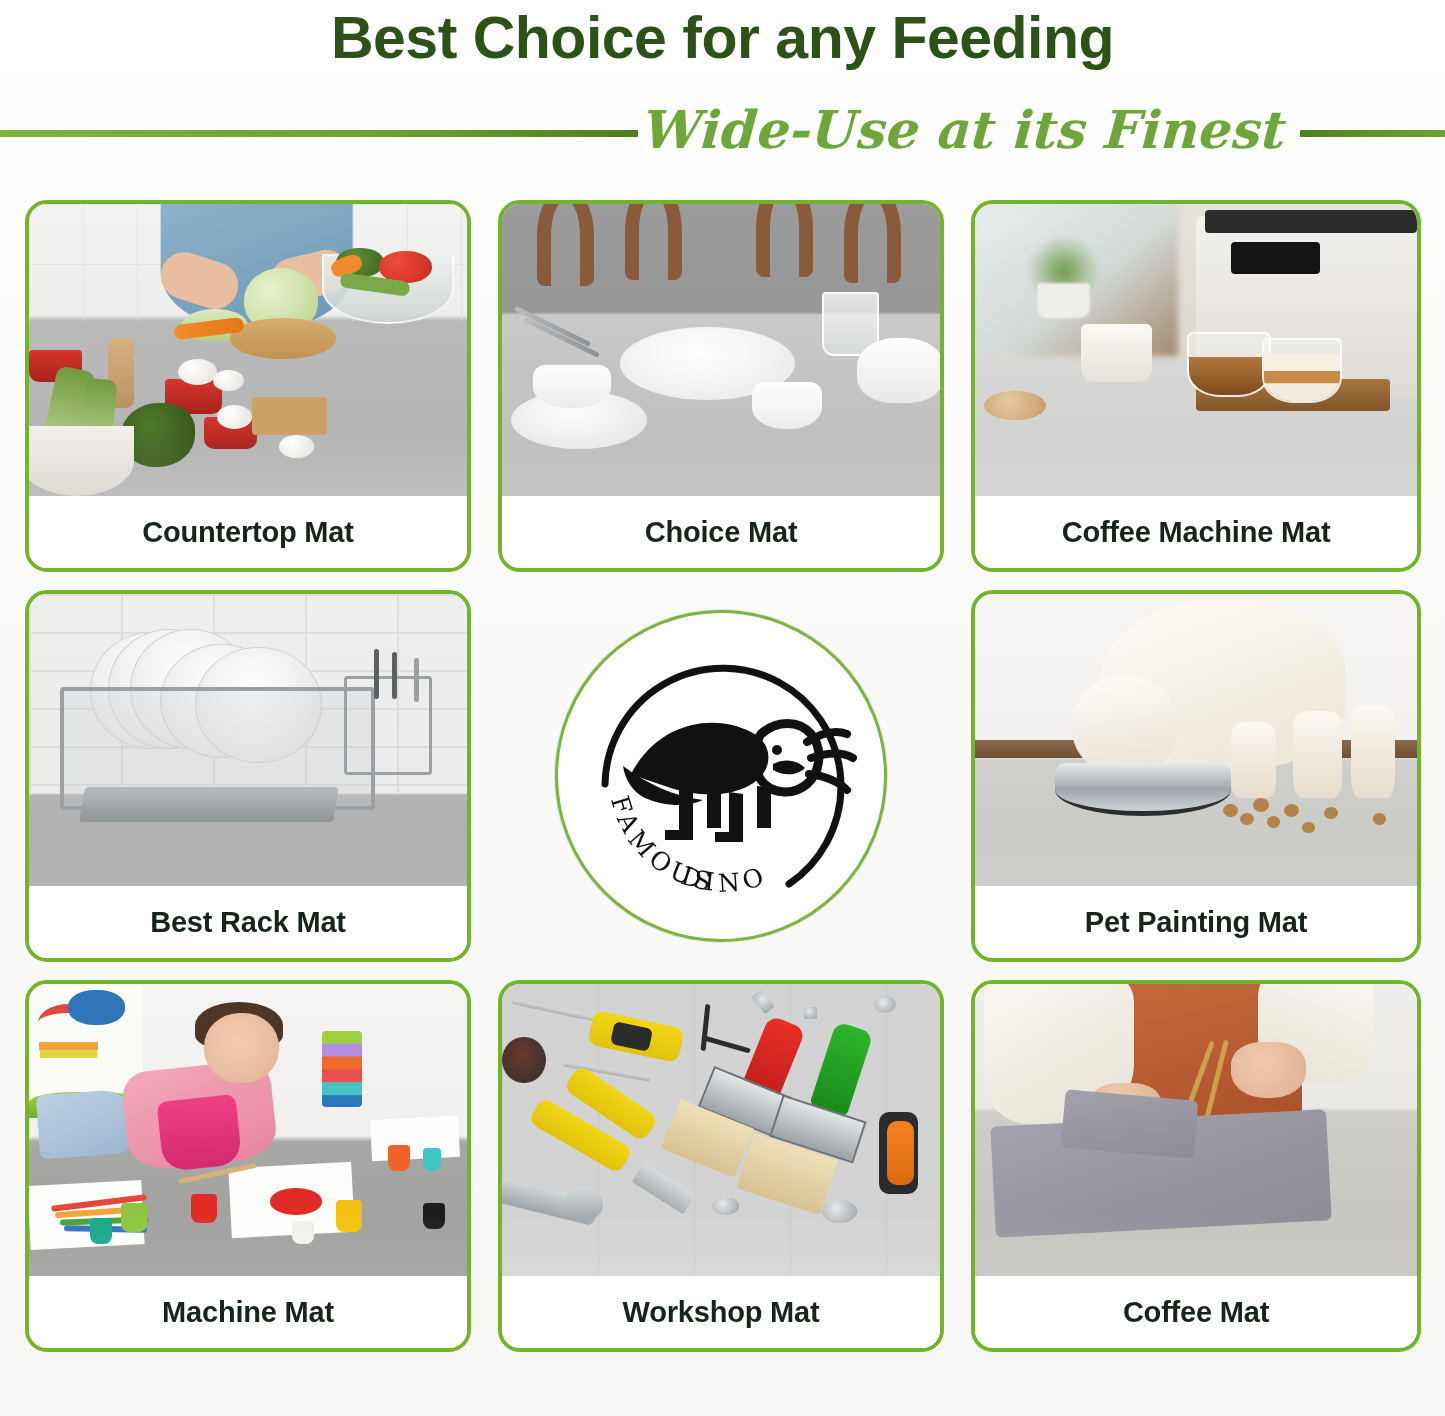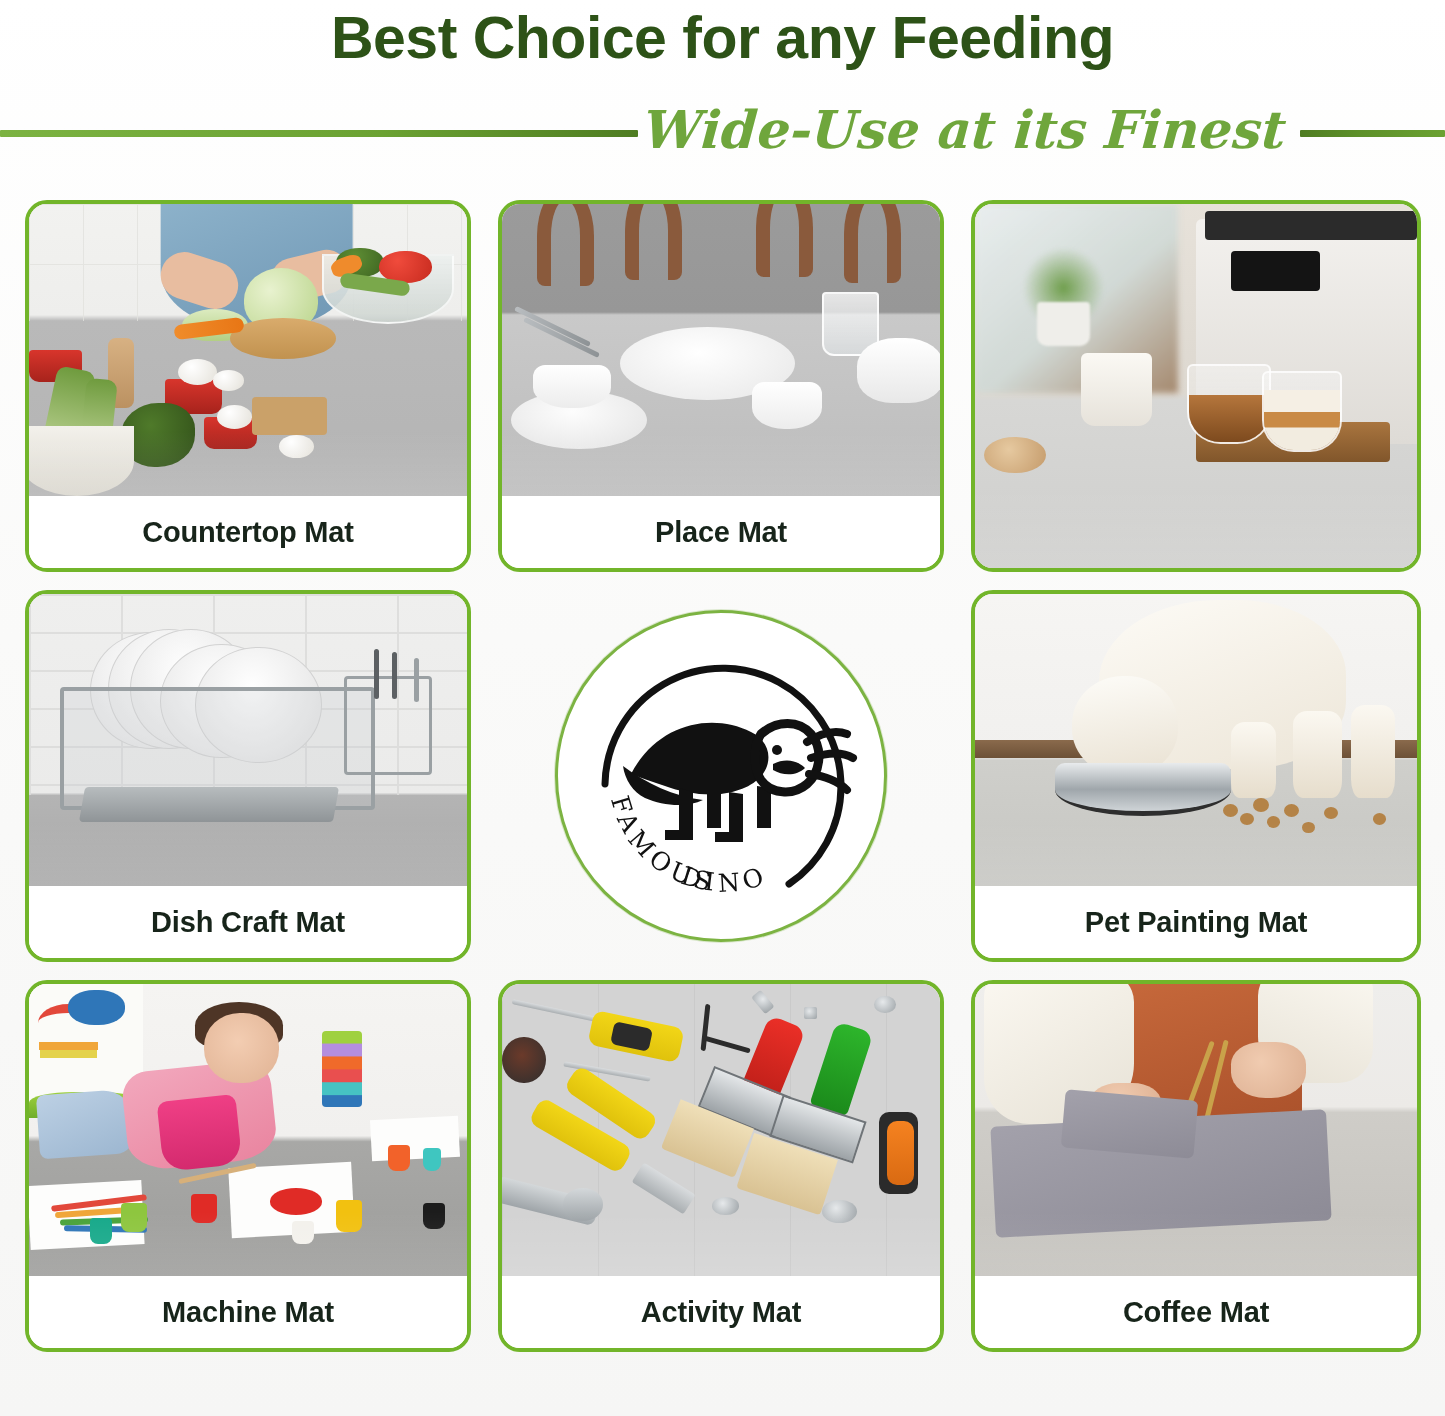--- a/index.html
+++ b/index.html
@@ -316,21 +316,21 @@
           <div class="obj saucer" style="left:2%;top:64%;width:31%;height:20%"></div>
           <div class="obj cup" style="left:7%;top:55%;width:18%;height:15%"></div>
           <div class="obj cup" style="left:57%;top:61%;width:16%;height:16%"></div>
           <div class="obj glassc" style="left:73%;top:30%;width:13%;height:22%"></div>
           <div class="obj teapot" style="right:-1%;top:46%;width:20%;height:22%"></div>
           <div class="obj cutlery" style="left:2%;top:41%;width:19%;height:5px;transform:rotate(26deg)"></div>
           <div class="obj cutlery" style="left:4%;top:45%;width:19%;height:5px;transform:rotate(26deg)"></div>
           <div class="noimg-fade"></div>
         </div>
       </div>
-      <div class="caption">Place Mat</div>
+      <div class="caption">Choice Mat</div>
     </div>
 
     <div class="card">
       <div class="photo">
         <div class="scene">
           <div class="obj c3-bg"></div>
           <div class="obj c3-win"></div>
           <div class="obj plant"></div>
             <div class="obj pot"></div>
           <div class="obj machine"></div>
@@ -341,20 +341,21 @@
           <div class="obj espresso" style="left:48%;top:44%;width:19%;height:22%">
               <i></i>
             </div>
           <div class="obj espresso latte" style="left:65%;top:46%;width:18%;height:22%">
               <i></i>
             </div>
           <div class="obj cookie"></div>
           <div class="noimg-fade"></div>
         </div>
       </div>
+      <div class="caption">Coffee Machine Mat</div>
     </div>
 
     <div class="card">
       <div class="photo">
         <div class="scene">
           <div class="obj c4-bg"></div>
             <div class="brick"></div>
           <div class="obj disc" style="left:14%;top:13%;width:28%;height:40%"></div>
           <div class="obj disc" style="left:18%;top:12%;width:28%;height:41%"></div>
           <div class="obj disc" style="left:23%;top:12%;width:28%;height:41%"></div>
@@ -362,21 +363,21 @@
           <div class="obj disc" style="left:38%;top:18%;width:29%;height:40%"></div>
           <div class="obj rack"></div>
           <div class="obj rack-tray"></div>
           <div class="obj cutl-holder"></div>
           <div class="obj cutlery" style="right:16%;top:20%;width:5px;height:16%;background:#5c6063"></div>
           <div class="obj cutlery" style="right:20%;top:19%;width:5px;height:17%;background:#5c6063"></div>
           <div class="obj cutlery" style="right:11%;top:22%;width:5px;height:15%;background:#9aa0a3"></div>
           <div class="noimg-fade"></div>
         </div>
       </div>
-      <div class="caption">Dish Craft Mat</div>
+      <div class="caption">Best Rack Mat</div>
     </div>
 
     <div class="logo-cell">
       <div class="logo-circle">
         <svg width="320" height="320" viewBox="0 0 320 320">
           <defs>
             <path id="arcTop" d="M 40 175 A 122 122 0 0 1 280 160" fill="none"></path>
             <path id="arcBot" d="M 48 168 A 116 116 0 0 0 268 210" fill="none"></path>
           </defs>
 
@@ -507,21 +508,21 @@
 
           <div class="obj screw" style="left:57%;top:4%;width:5%;height:4%;border-radius:3px;transform:rotate(50deg)"></div>
           <div class="obj screw" style="left:69%;top:8%;width:3%;height:4%;border-radius:2px"></div>
           <div class="obj screw" style="right:10%;top:4%;width:5%;height:6%"></div>
           <div class="obj screw" style="left:48%;top:73%;width:6%;height:6%"></div>
           <div class="obj screw" style="right:19%;top:74%;width:8%;height:8%"></div>
           <div class="obj screw" style="left:0%;top:18%;width:10%;height:16%;border-radius:50%;background:radial-gradient(circle at 45% 40%,#6b3a2a,#2e2e2e)"></div>
           <div class="noimg-fade"></div>
         </div>
       </div>
-      <div class="caption">Activity Mat</div>
+      <div class="caption">Workshop Mat</div>
     </div>
 
     <div class="card">
       <div class="photo">
         <div class="scene">
           <div class="obj c8-bg"></div>
           <div class="obj apron-o"></div>
           <div class="obj sweater"></div>
           <div class="obj sweater2"></div>
           <div class="obj hand" style="left:26%;top:34%;width:16%;height:16%"></div>

